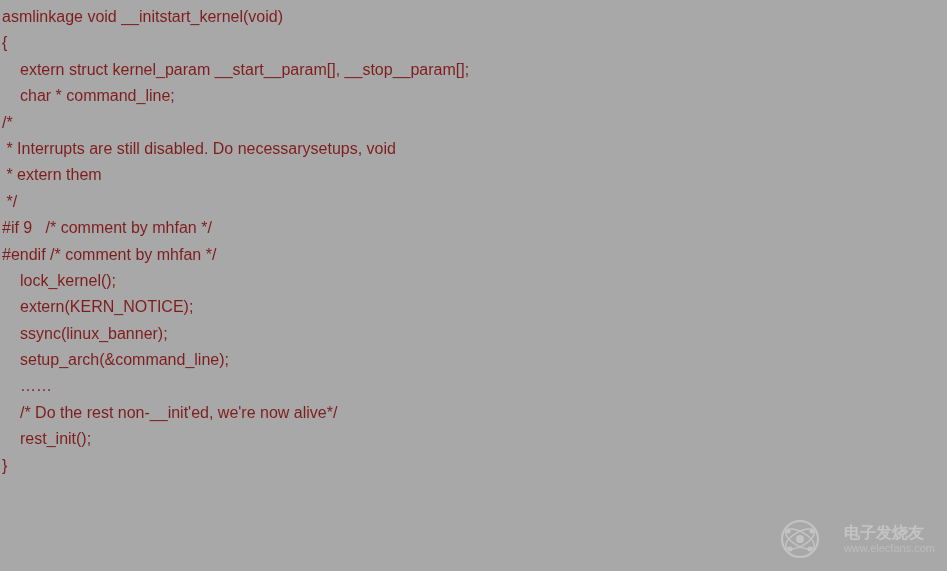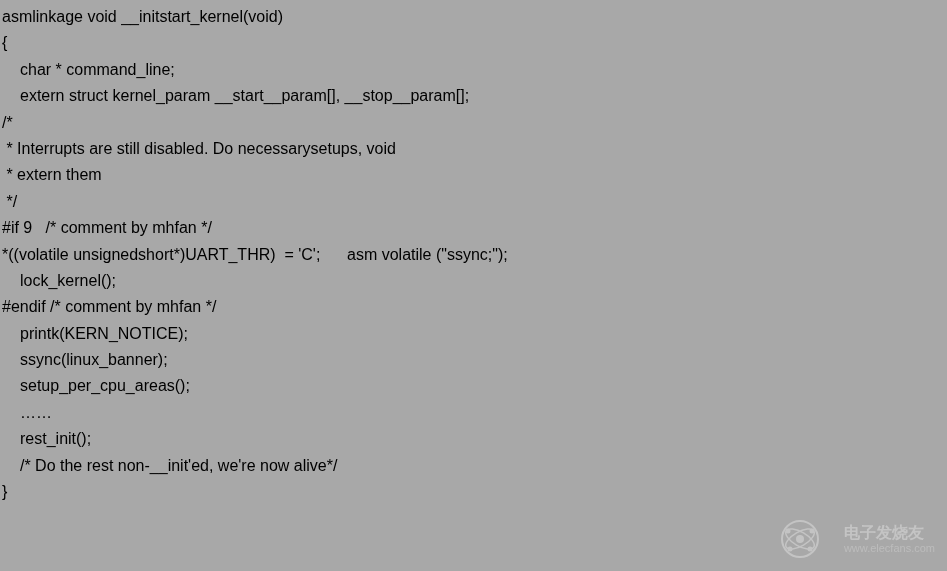--- a/index.html
+++ b/index.html
@@ -16,21 +16,21 @@
       height: 571px;
       position: relative;
       overflow: hidden;
     }
     .code-container {
       padding: 4px 2px;
       line-height: 1.65;
     }
     .code-line {
       white-space: pre;
-      color: #000000;
+      color: #7f1d1d;
     }
     .indent-1 {
       padding-left: 18px;
     }
     .watermark {
       position: absolute;
       bottom: 12px;
       right: 12px;
       display: flex;
       align-items: center;
@@ -55,36 +55,35 @@
       color: #d0d0d0;
       font-size: 11px;
     }
   </style>
 </head>
 <body>
 
 <div class="code-container">
   <div class="code-line">asmlinkage void __initstart_kernel(void)</div>
   <div class="code-line">{</div>
+  <div class="code-line indent-1">extern struct kernel_param __start__param[], __stop__param[];</div>
   <div class="code-line indent-1">char * command_line;</div>
-  <div class="code-line indent-1">extern struct kernel_param __start__param[], __stop__param[];</div>
   <div class="code-line">/*</div>
   <div class="code-line"> * Interrupts are still disabled. Do necessarysetups, void</div>
   <div class="code-line"> * extern them</div>
   <div class="code-line"> */</div>
   <div class="code-line">#if 9   /* comment by mhfan */</div>
-  <div class="code-line">*((volatile unsignedshort*)UART_THR)  = 'C';      asm volatile ("ssync;");</div>
+  <div class="code-line">#endif /* comment by mhfan */</div>
   <div class="code-line indent-1">lock_kernel();</div>
-  <div class="code-line">#endif /* comment by mhfan */</div>
-  <div class="code-line indent-1">printk(KERN_NOTICE);</div>
+  <div class="code-line indent-1">extern(KERN_NOTICE);</div>
   <div class="code-line indent-1">ssync(linux_banner);</div>
-  <div class="code-line indent-1">setup_per_cpu_areas();</div>
+  <div class="code-line indent-1">setup_arch(&amp;command_line);</div>
   <div class="code-line indent-1">……</div>
+  <div class="code-line indent-1">/* Do the rest non-__init'ed, we're now alive*/</div>
   <div class="code-line indent-1">rest_init();</div>
-  <div class="code-line indent-1">/* Do the rest non-__init'ed, we're now alive*/</div>
   <div class="code-line">}</div>
 </div>
 
 <div class="watermark">
   <span class="watermark-icon">
     <svg viewBox="0 0 40 40" xmlns="http://www.w3.org/2000/svg">
       <circle cx="20" cy="20" r="18" fill="none" stroke="#e0e0e0" stroke-width="2"></circle>
       <circle cx="20" cy="20" r="4" fill="#e0e0e0"></circle>
       <circle cx="8" cy="12" r="2.5" fill="#e0e0e0"></circle>
       <circle cx="32" cy="12" r="2.5" fill="#e0e0e0"></circle>

